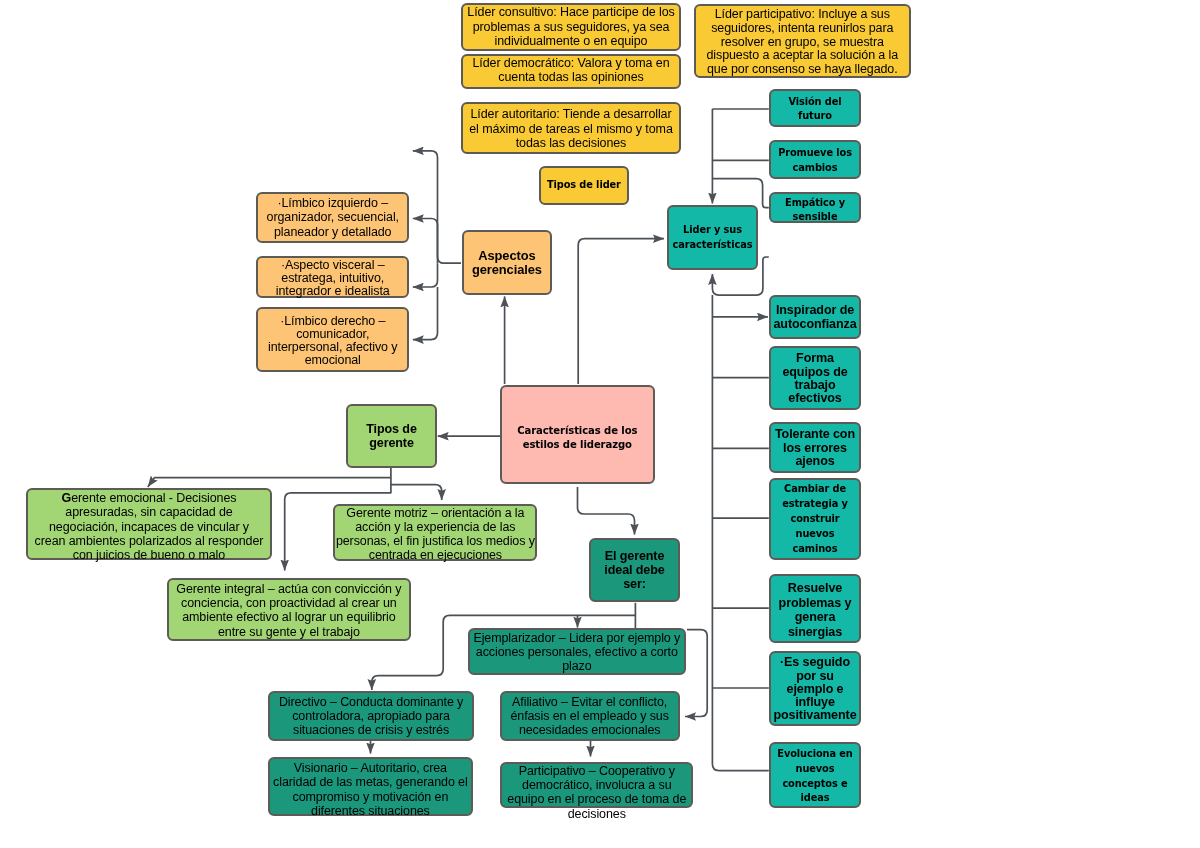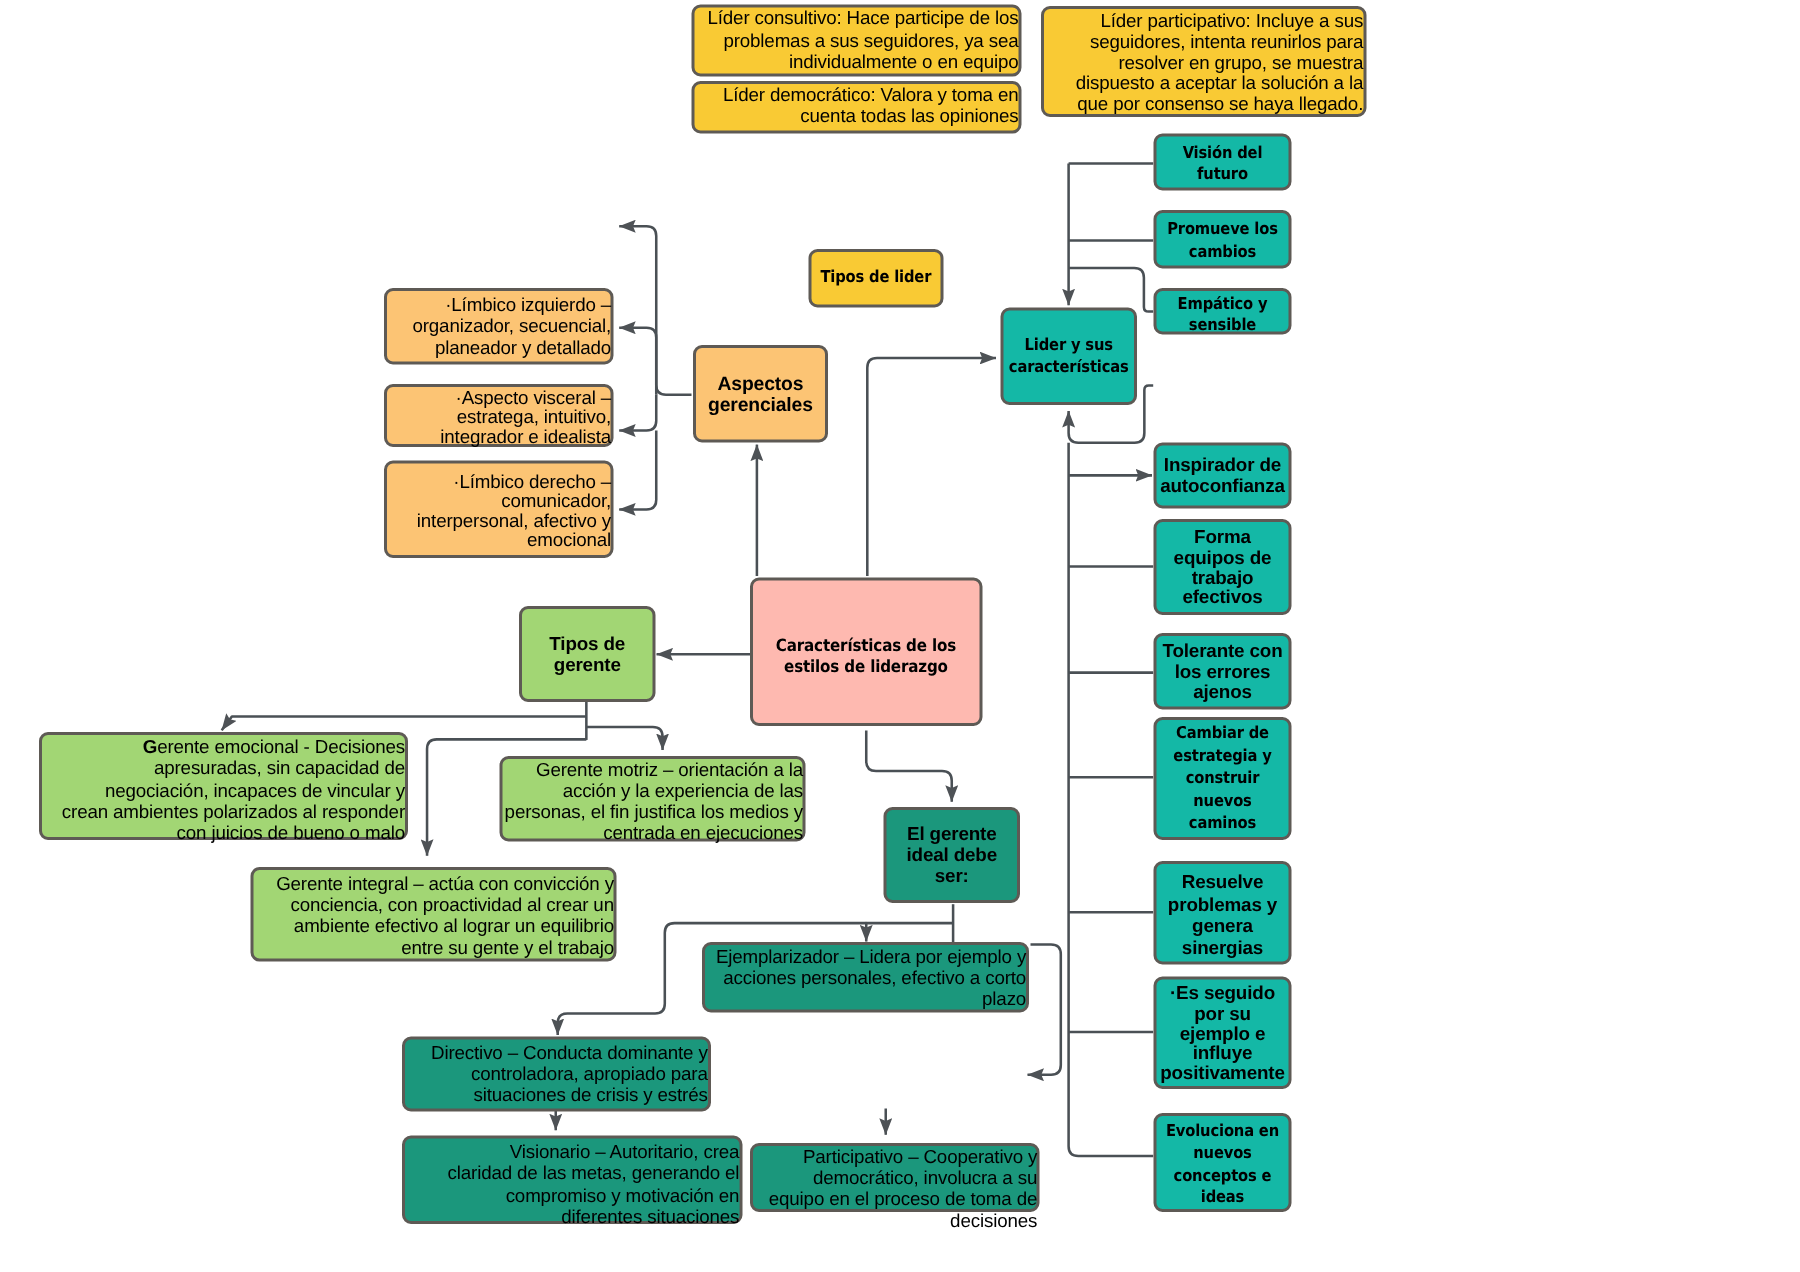--- a/index.html
+++ b/index.html
@@ -5,21 +5,21 @@
   html,body{margin:0;padding:0;background:#ffffff;}
   body{width:1200px;height:848px;overflow:hidden;position:relative;
        font-family:"Liberation Sans",sans-serif;-webkit-font-smoothing:antialiased;}
   #map{position:absolute;left:0;top:0;width:1200px;height:848px;}
   svg#links{position:absolute;left:0;top:0;width:1200px;height:848px;}
   .node{position:absolute;box-sizing:border-box;border:2.1px solid #5e5a55;border-radius:6px;
         display:flex;align-items:center;justify-content:center;text-align:center;color:#000;
         line-height:1.04;letter-spacing:-0.1px;}
   .node > span{display:block;width:100%;}
   .node > span > div{white-space:nowrap;}
-  .ar{font-family:"Liberation Sans",sans-serif;font-weight:400;text-align:right;}
+  .ar{font-family:"Liberation Sans",sans-serif;font-weight:400;}
   .arb{font-family:"Liberation Sans",sans-serif;font-weight:700;}
   .dvb{font-family:"DejaVu Sans Condensed","DejaVu Sans",sans-serif;font-weight:700;}
   .yellow{background:#f9ca34;}
   .orange{background:#fcc474;}
   .blue{background:#14b8a6;}
   .green{background:#a2d674;}
   .teal{background:#1b977c;}
   .pink{background:#feb9b0;}
   .topal{align-items:flex-start;}
 </style>
@@ -81,20 +81,27 @@
     </div>
 <div class="node yellow ar " style="left:693.8px;top:3.8px;width:217px;height:74.4px;font-size:12.5px;line-height:13.9px;padding-top:3px">
       <span>
         <div>Líder participativo: Incluye a sus</div>
         <div>seguidores, intenta reunirlos para</div>
         <div>resolver en grupo, se muestra</div>
         <div>dispuesto a aceptar la solución a la</div>
         <div>que por consenso se haya llegado.</div>
       </span>
     </div>
+<div class="node yellow ar " style="left:461px;top:101.5px;width:220px;height:52.5px;font-size:12.5px;line-height:14.3px;padding-top:2px">
+      <span>
+        <div>Líder autoritario: Tiende a desarrollar</div>
+        <div>el máximo de tareas el mismo y toma</div>
+        <div>todas las decisiones</div>
+      </span>
+    </div>
 <div class="node yellow dvb " style="left:538.7px;top:165.9px;width:90.4px;height:38.8px;font-size:10.9px;line-height:14.7px">
       <span>
         <div>Tipos de lider</div>
       </span>
     </div>
 <div class="node orange ar " style="left:256.1px;top:192.1px;width:153.3px;height:51.1px;font-size:12.5px;line-height:14.3px">
       <span>
         <div>·Límbico izquierdo –</div>
         <div>organizador, secuencial,</div>
         <div>planeador y detallado</div>
@@ -251,21 +258,28 @@
         <div>plazo</div>
       </span>
     </div>
 <div class="node teal ar " style="left:268.4px;top:691.4px;width:205.4px;height:49.5px;font-size:12.5px;line-height:14.3px">
       <span>
         <div>Directivo – Conducta dominante y</div>
         <div>controladora, apropiado para</div>
         <div>situaciones de crisis y estrés</div>
       </span>
     </div>
-<div class="node teal ar " style="left:267.9px;top:756.6px;width:227px;height:59.9px;font-size:12.5px;line-height:14.3px;padding-top:6px">
+<div class="node teal ar " style="left:499.5px;top:690.8px;width:180.3px;height:50.5px;font-size:12.5px;line-height:14.3px">
+      <span>
+        <div>Afiliativo – Evitar el conflicto,</div>
+        <div>énfasis en el empleado y sus</div>
+        <div>necesidades emocionales</div>
+      </span>
+    </div>
+<div class="node teal ar " style="left:267.9px;top:756.6px;width:205px;height:59.9px;font-size:12.5px;line-height:14.3px;padding-top:6px">
       <span>
         <div>Visionario – Autoritario, crea</div>
         <div>claridad de las metas, generando el</div>
         <div>compromiso y motivación en</div>
         <div>diferentes situaciones</div>
       </span>
     </div>
 <div class="node teal ar topal" style="left:500.1px;top:761.7px;width:193.4px;height:46px;font-size:12.5px;line-height:14.3px">
       <span>
         <div>Participativo – Cooperativo y</div>

